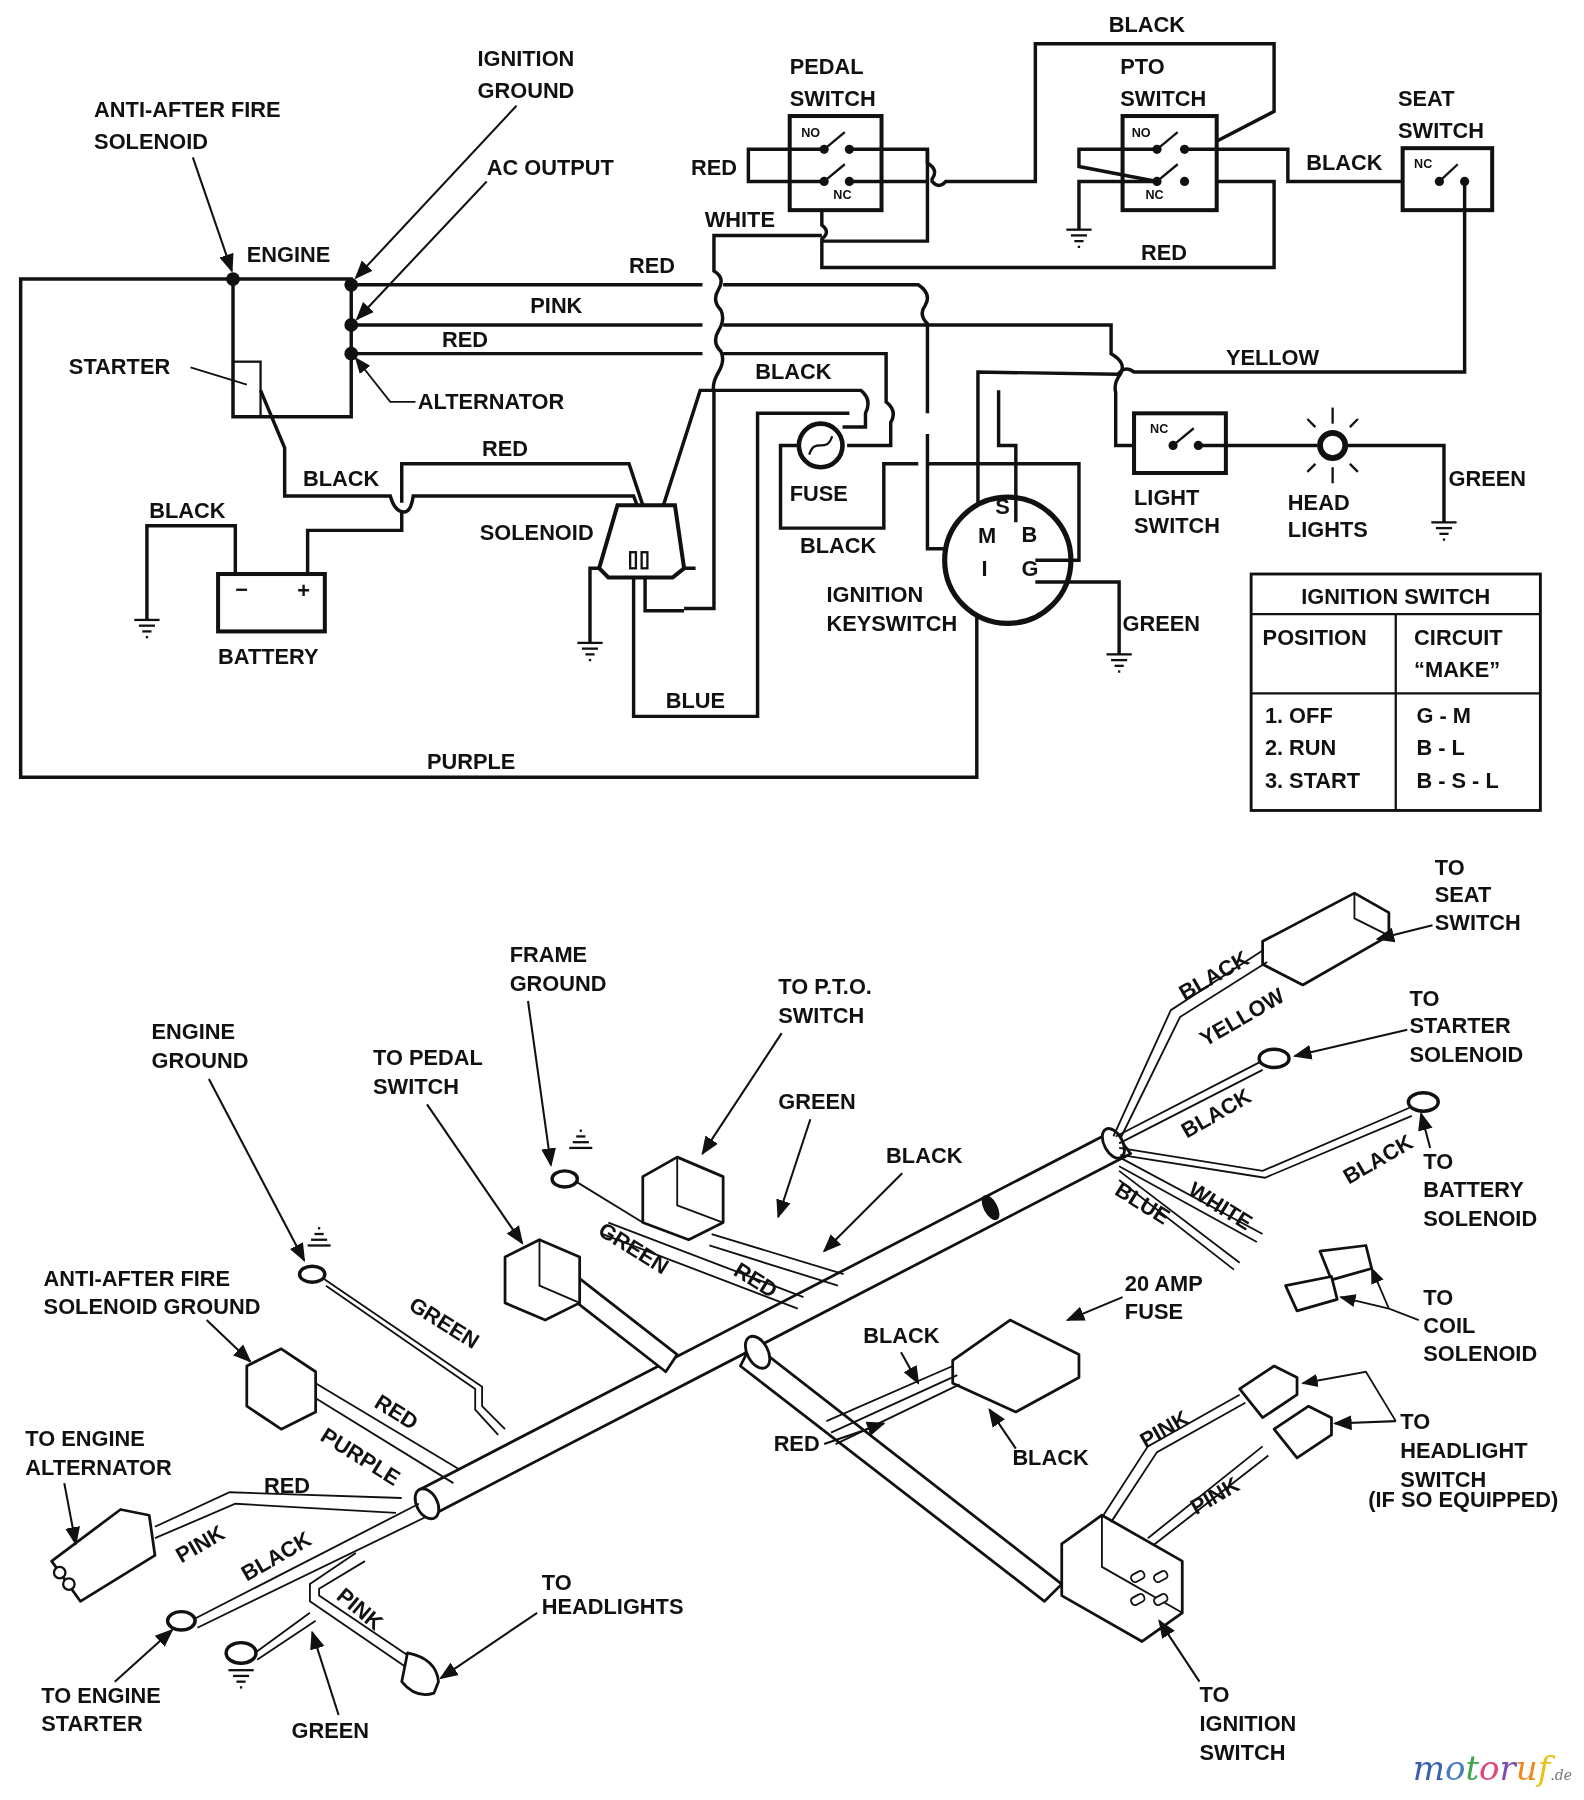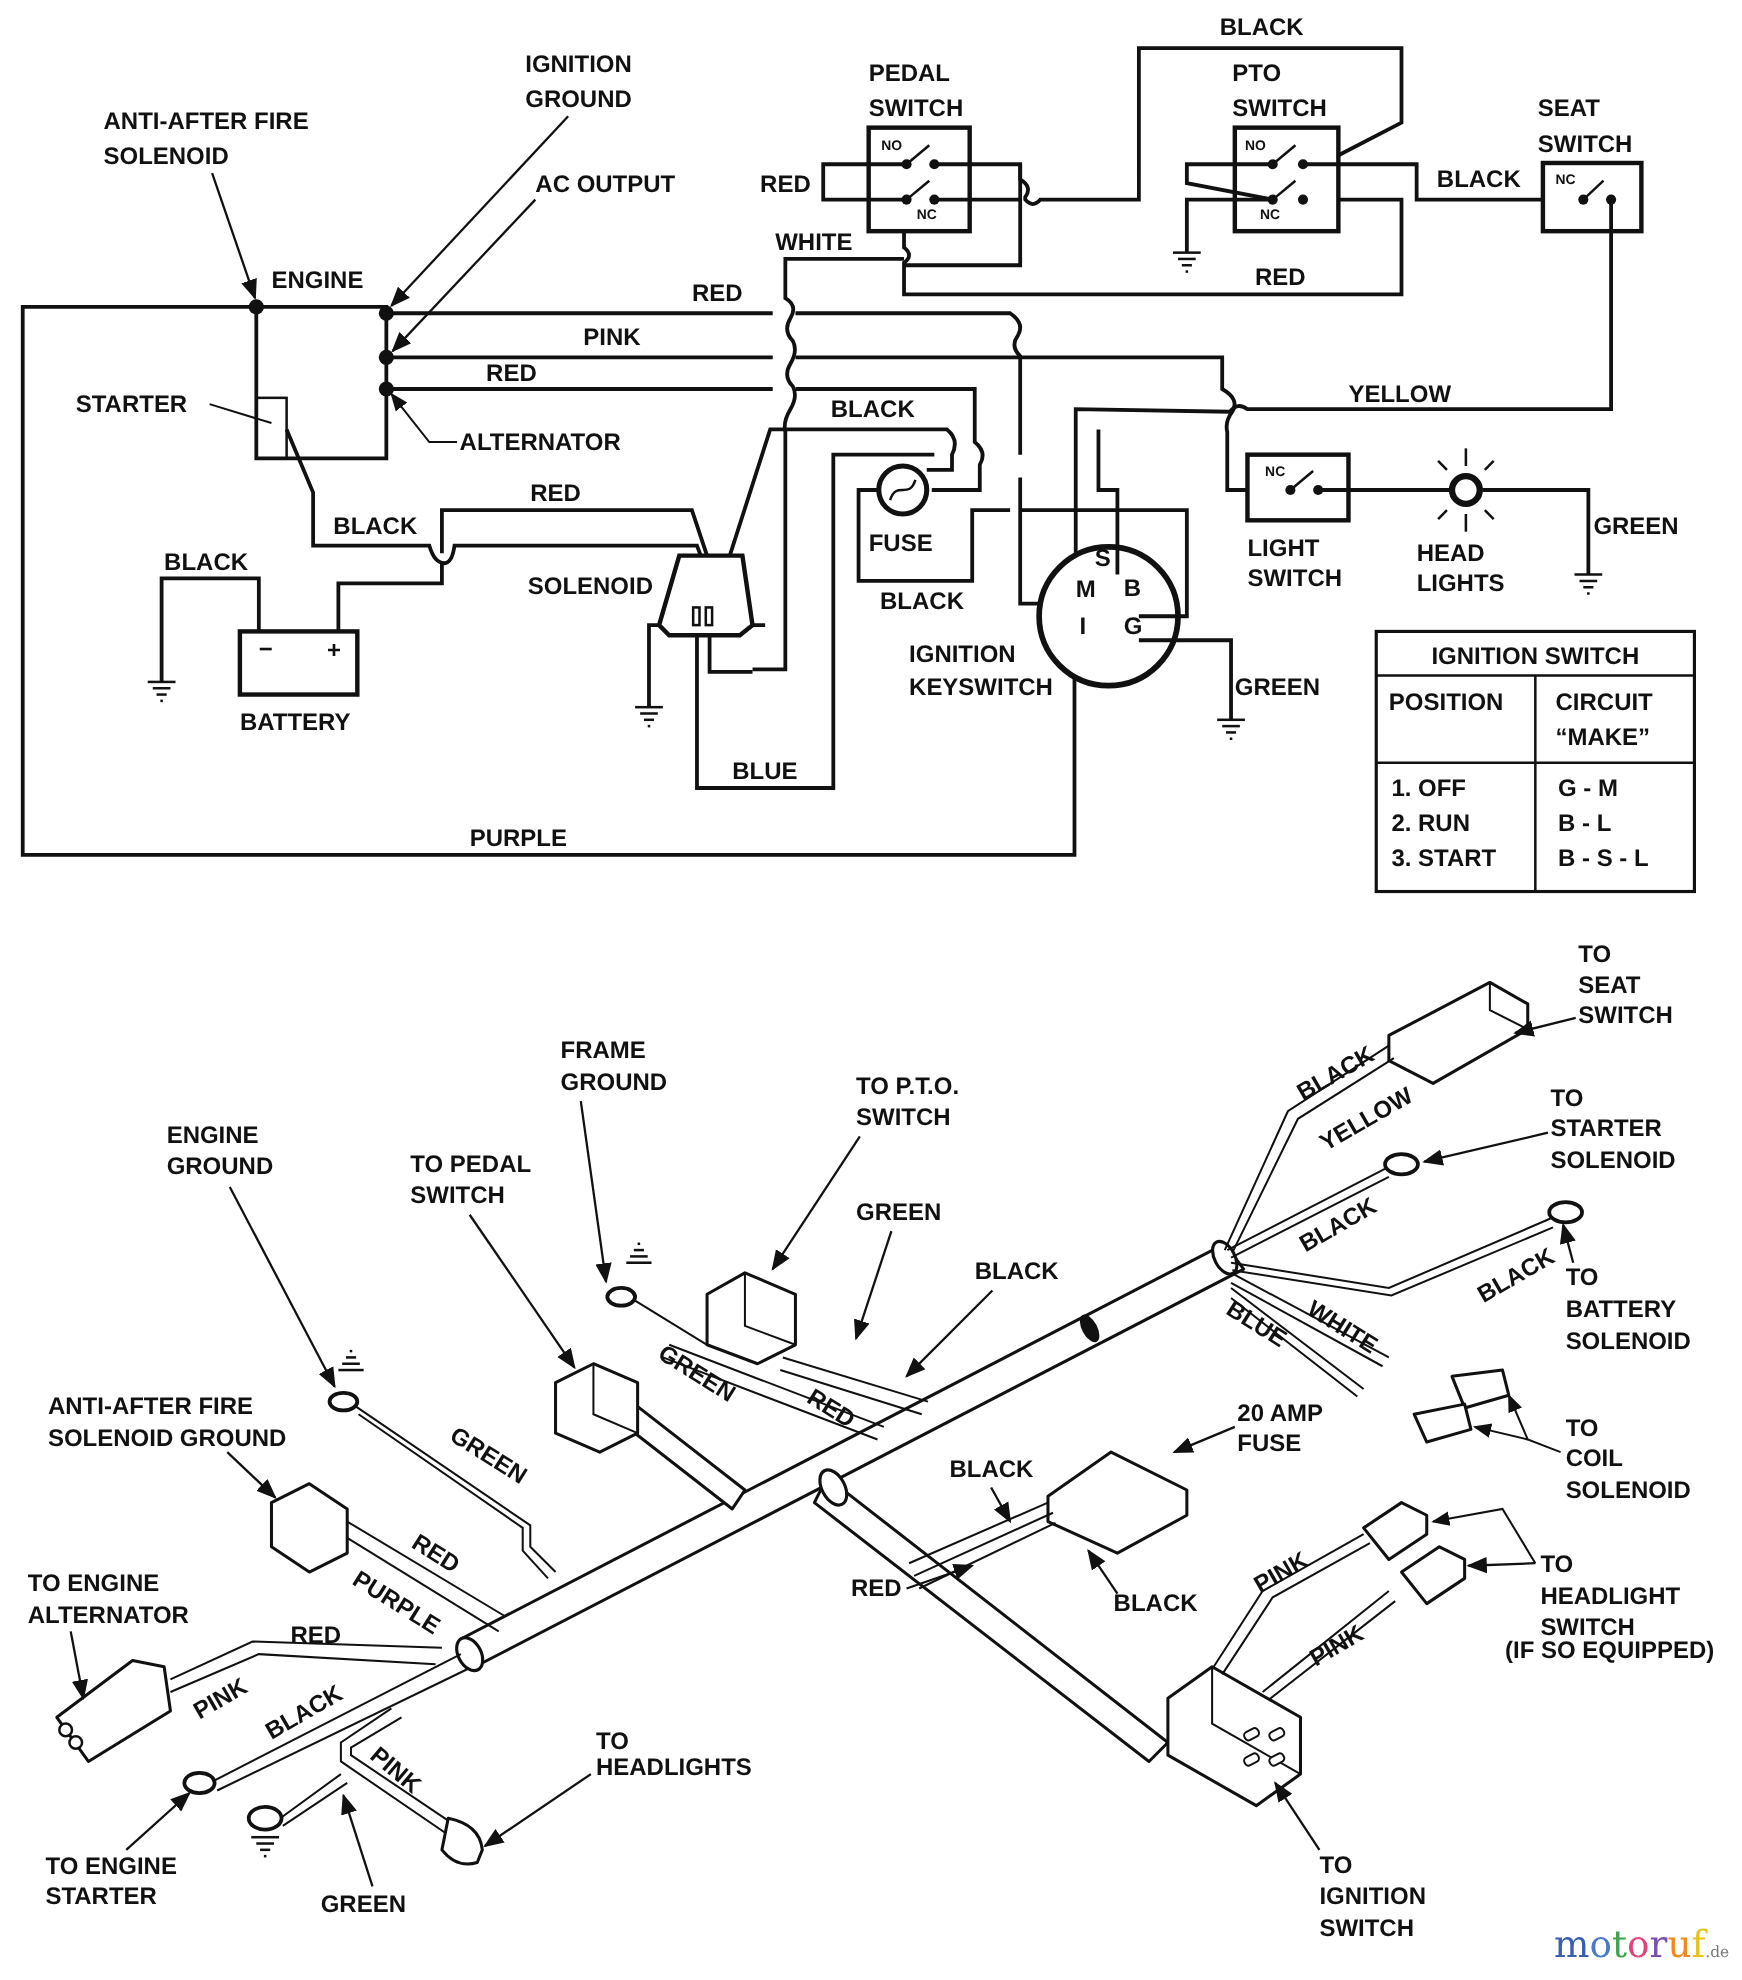--- a/index.html
+++ b/index.html
@@ -8,21 +8,21 @@
   #diagram text { font-family:"Liberation Sans", "DejaVu Sans", sans-serif; font-weight:bold; fill:#111; }
   .t { font-size:19px; }
   .ts { font-size:11px; }
   .w { stroke:#111; stroke-width:3; fill:none; stroke-linejoin:miter; }
   .wt { stroke:#111; stroke-width:2; fill:none; }
   .thin { stroke:#111; stroke-width:1.6; fill:none; }
   .box { stroke:#111; stroke-width:3.5; fill:#fff; }
   .dot { fill:#111; }
   .cable { stroke:#111; stroke-width:2.4; fill:#fff; stroke-linejoin:round; }
   .arrowline { stroke:#111; stroke-width:1.8; fill:none; marker-end:url(#arr); }
-  #logo { position:absolute; right:12px; bottom:12px; font-family:"DejaVu Serif", "Liberation Serif", serif; font-size:34px; letter-spacing:0px; }
+  #logo { position:absolute; right:12px; bottom:12px; font-family:"DejaVu Serif", "Liberation Serif", serif; font-size:34px; letter-spacing:0px;font-style:italic; }
   #logo span { display:inline-block; }
   #logo .de { font-size:14px; color:#777; }
 </style>
 </head>
 <body>
 
 <svg id="diagram" viewBox="0 0 1380 1568" xmlns="http://www.w3.org/2000/svg">
   <defs>
     <marker id="arr" viewBox="0 0 10 10" refX="9" refY="5" markerWidth="9" markerHeight="9" orient="auto-start-reverse">
       <path d="M0,1 L10,5 L0,9 z" fill="#111"></path>

